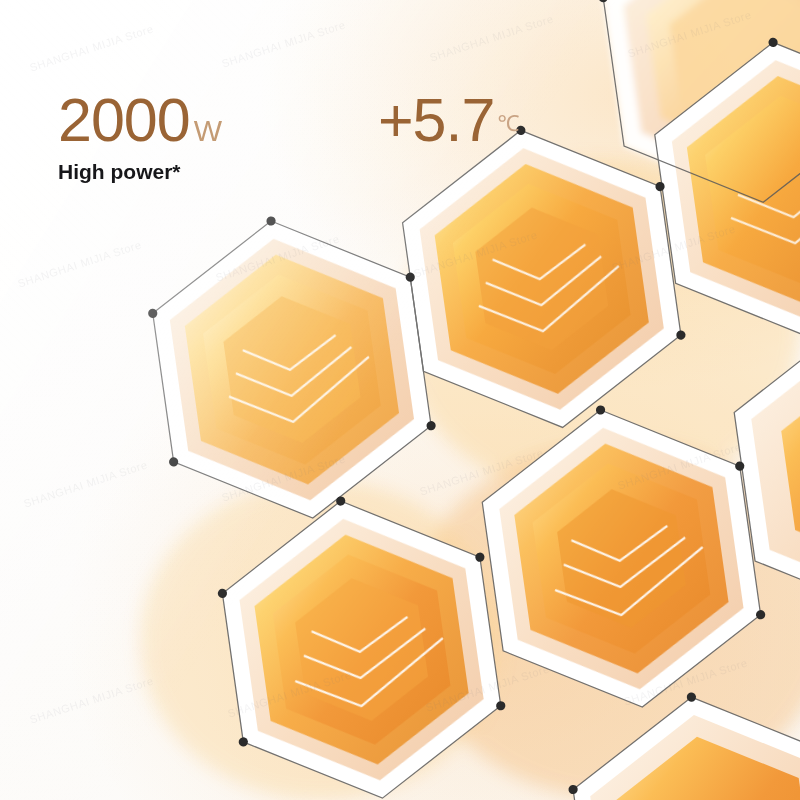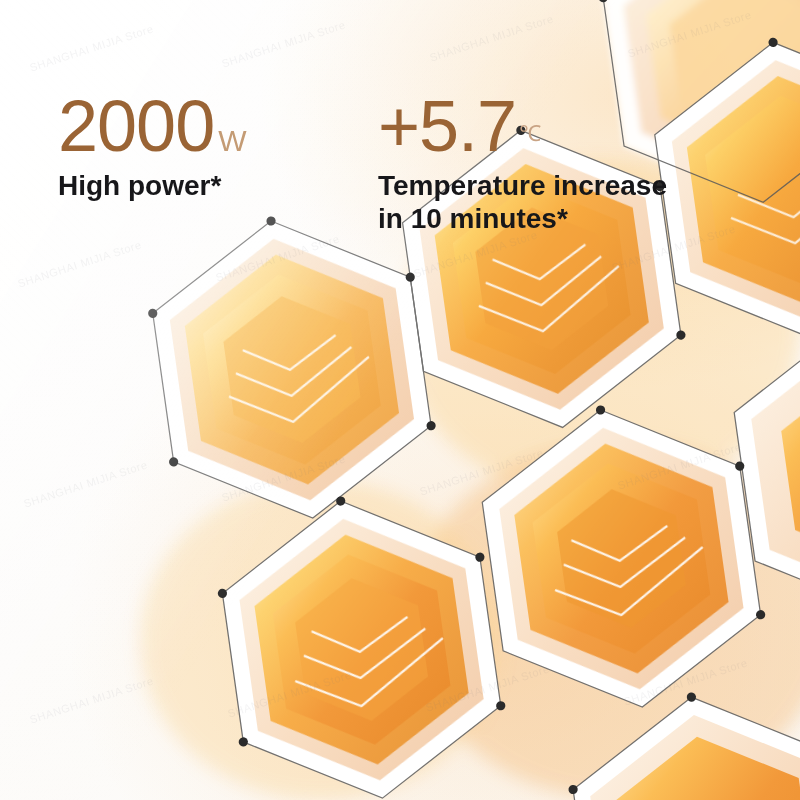--- a/index.html
+++ b/index.html
@@ -50,21 +50,21 @@
 
   .stat { position: absolute; }
 
   .big-row {
     display: flex;
     align-items: baseline;
     line-height: 1;
   }
   .big-num {
     font-family: "Liberation Sans", sans-serif;
-    font-size: 72px;
+    font-size: 61px;
     font-weight: 400;
     color: #9A6435;
     letter-spacing: -1px;
     line-height: 0.95;
   }
   .unit {
     font-family: "Liberation Sans", sans-serif;
     font-size: 30px;
     font-weight: 400;
     color: #C49B74;
@@ -73,21 +73,21 @@
   }
   .unit.small {
     font-size: 22px;
     color: #C9A384;
     position: relative;
     top: -10px;
     margin-left: 3px;
   }
   .caption {
     font-family: "Liberation Sans", sans-serif;
-    font-size: 28px;
+    font-size: 21px;
     font-weight: 600;
     color: #17171a;
     line-height: 1.16;
     margin-top: 10px;
     white-space: pre-line;
   }
 </style>
 </head>
 <body>
 
@@ -318,18 +318,16 @@
         <span class="unit">W</span>
       </div>
       <div class="caption">High power*</div>
     </div>
 
     <div class="stat" style="left:378px; top:92px;">
       <div class="big-row">
         <span class="big-num">+5.7</span>
         <span class="unit small">℃</span>
       </div>
-      <div class="caption">Temperature increase
-in 10 minutes*</div>
     </div>
 
   </div>
 </div>
 
 </body></html>

